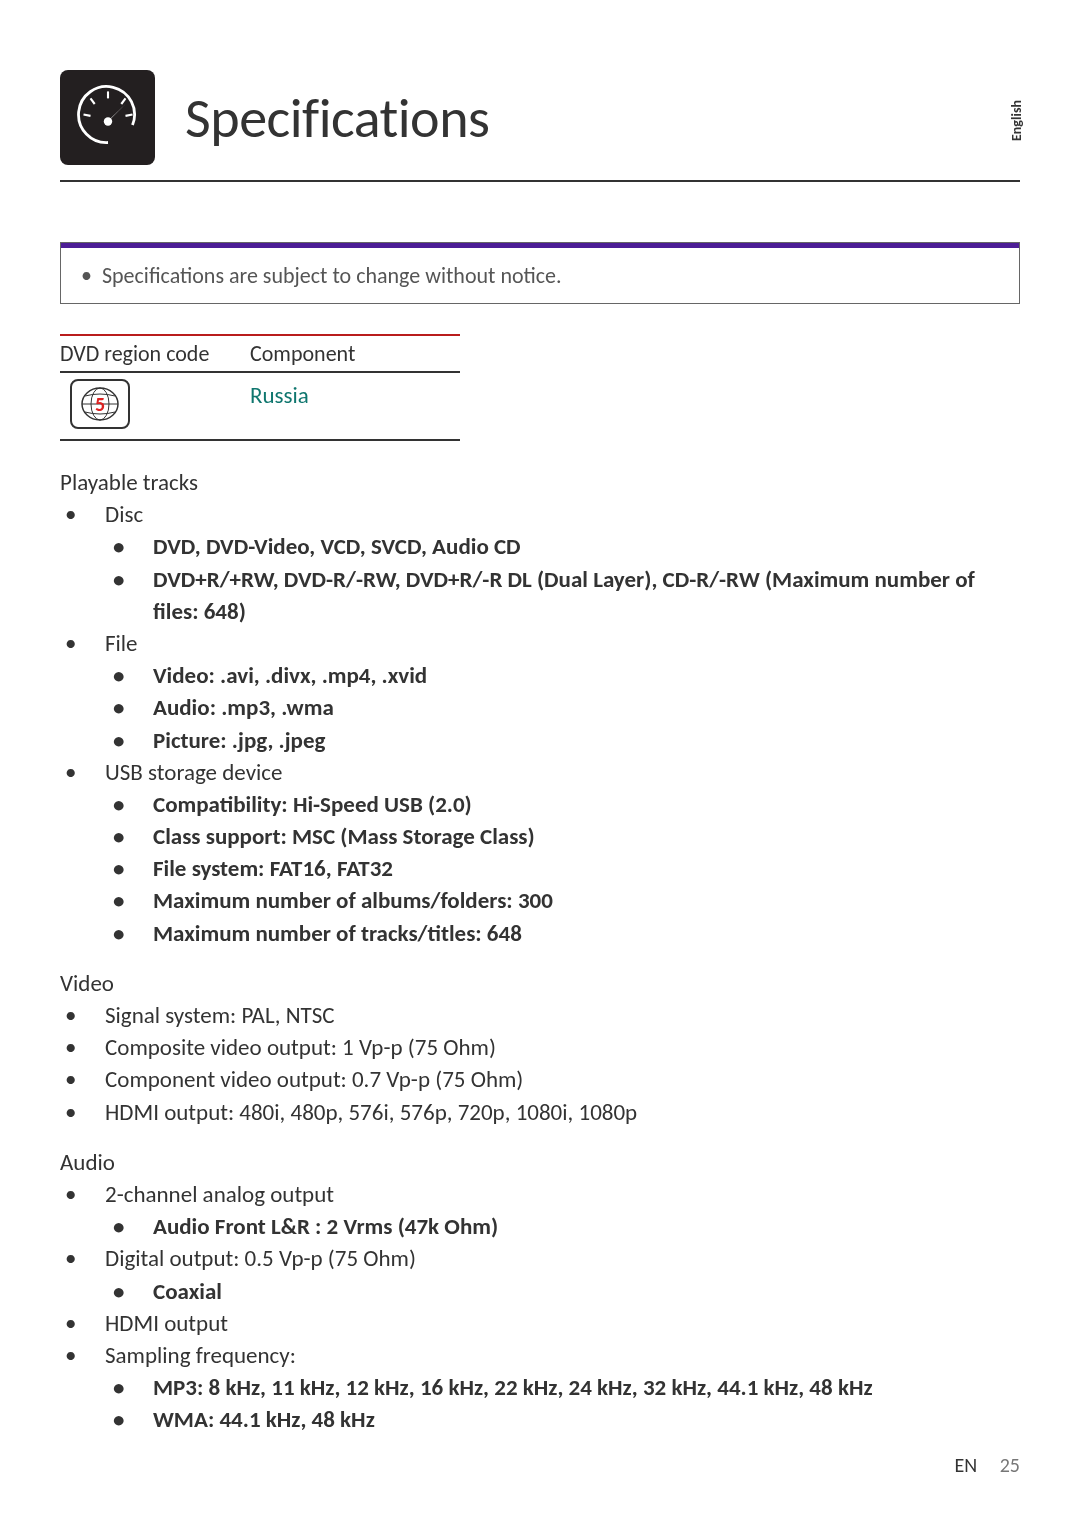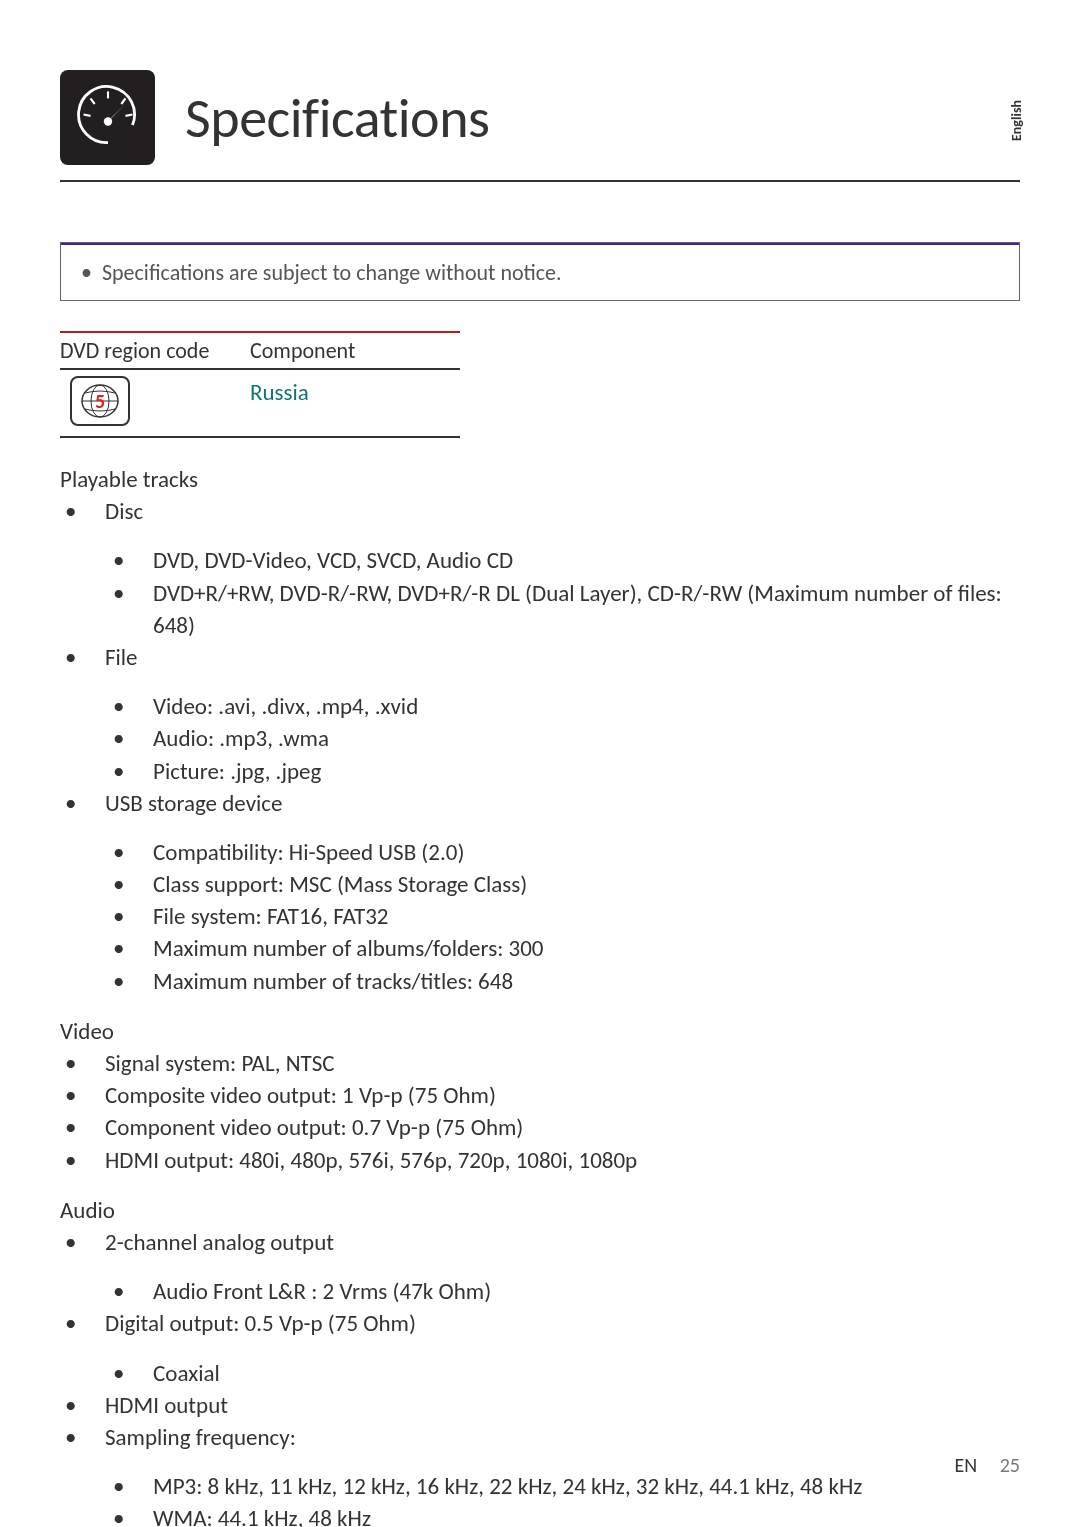--- a/index.html
+++ b/index.html
@@ -70,21 +70,21 @@
       background: #555;
       display: flex;
       align-items: center;
       justify-content: center;
     }
     .note-label {
       font-size: 22px;
       color: #555;
     }
     .note-body {
-      border-top: 2px solid #4c1d95;
+      border-top: 5px solid #4c1d95;
       padding: 14px 20px;
       font-size: 22px;
       color: #555;
     }
     .note-body-text::before {
       content: "• ";
       margin-right: 5px;
     }
     .region-table {
       margin: 20px 60px 0 60px;
@@ -145,21 +145,22 @@
     }
     ul.level1 > li::before {
       content: "•";
       position: absolute;
       left: 5px;
       top: 0;
     }
     ul.level2 {
       list-style: none;
       padding-left: 0;
-      margin-top: 17px;
+      margin-top: 0;
+      font-weight: bold;
     }
     ul.level2 > li {
       position: relative;
       padding-left: 48px;
     }
     ul.level2 > li::before {
       content: "•";
       position: absolute;
       left: 8px;
       top: 0;

